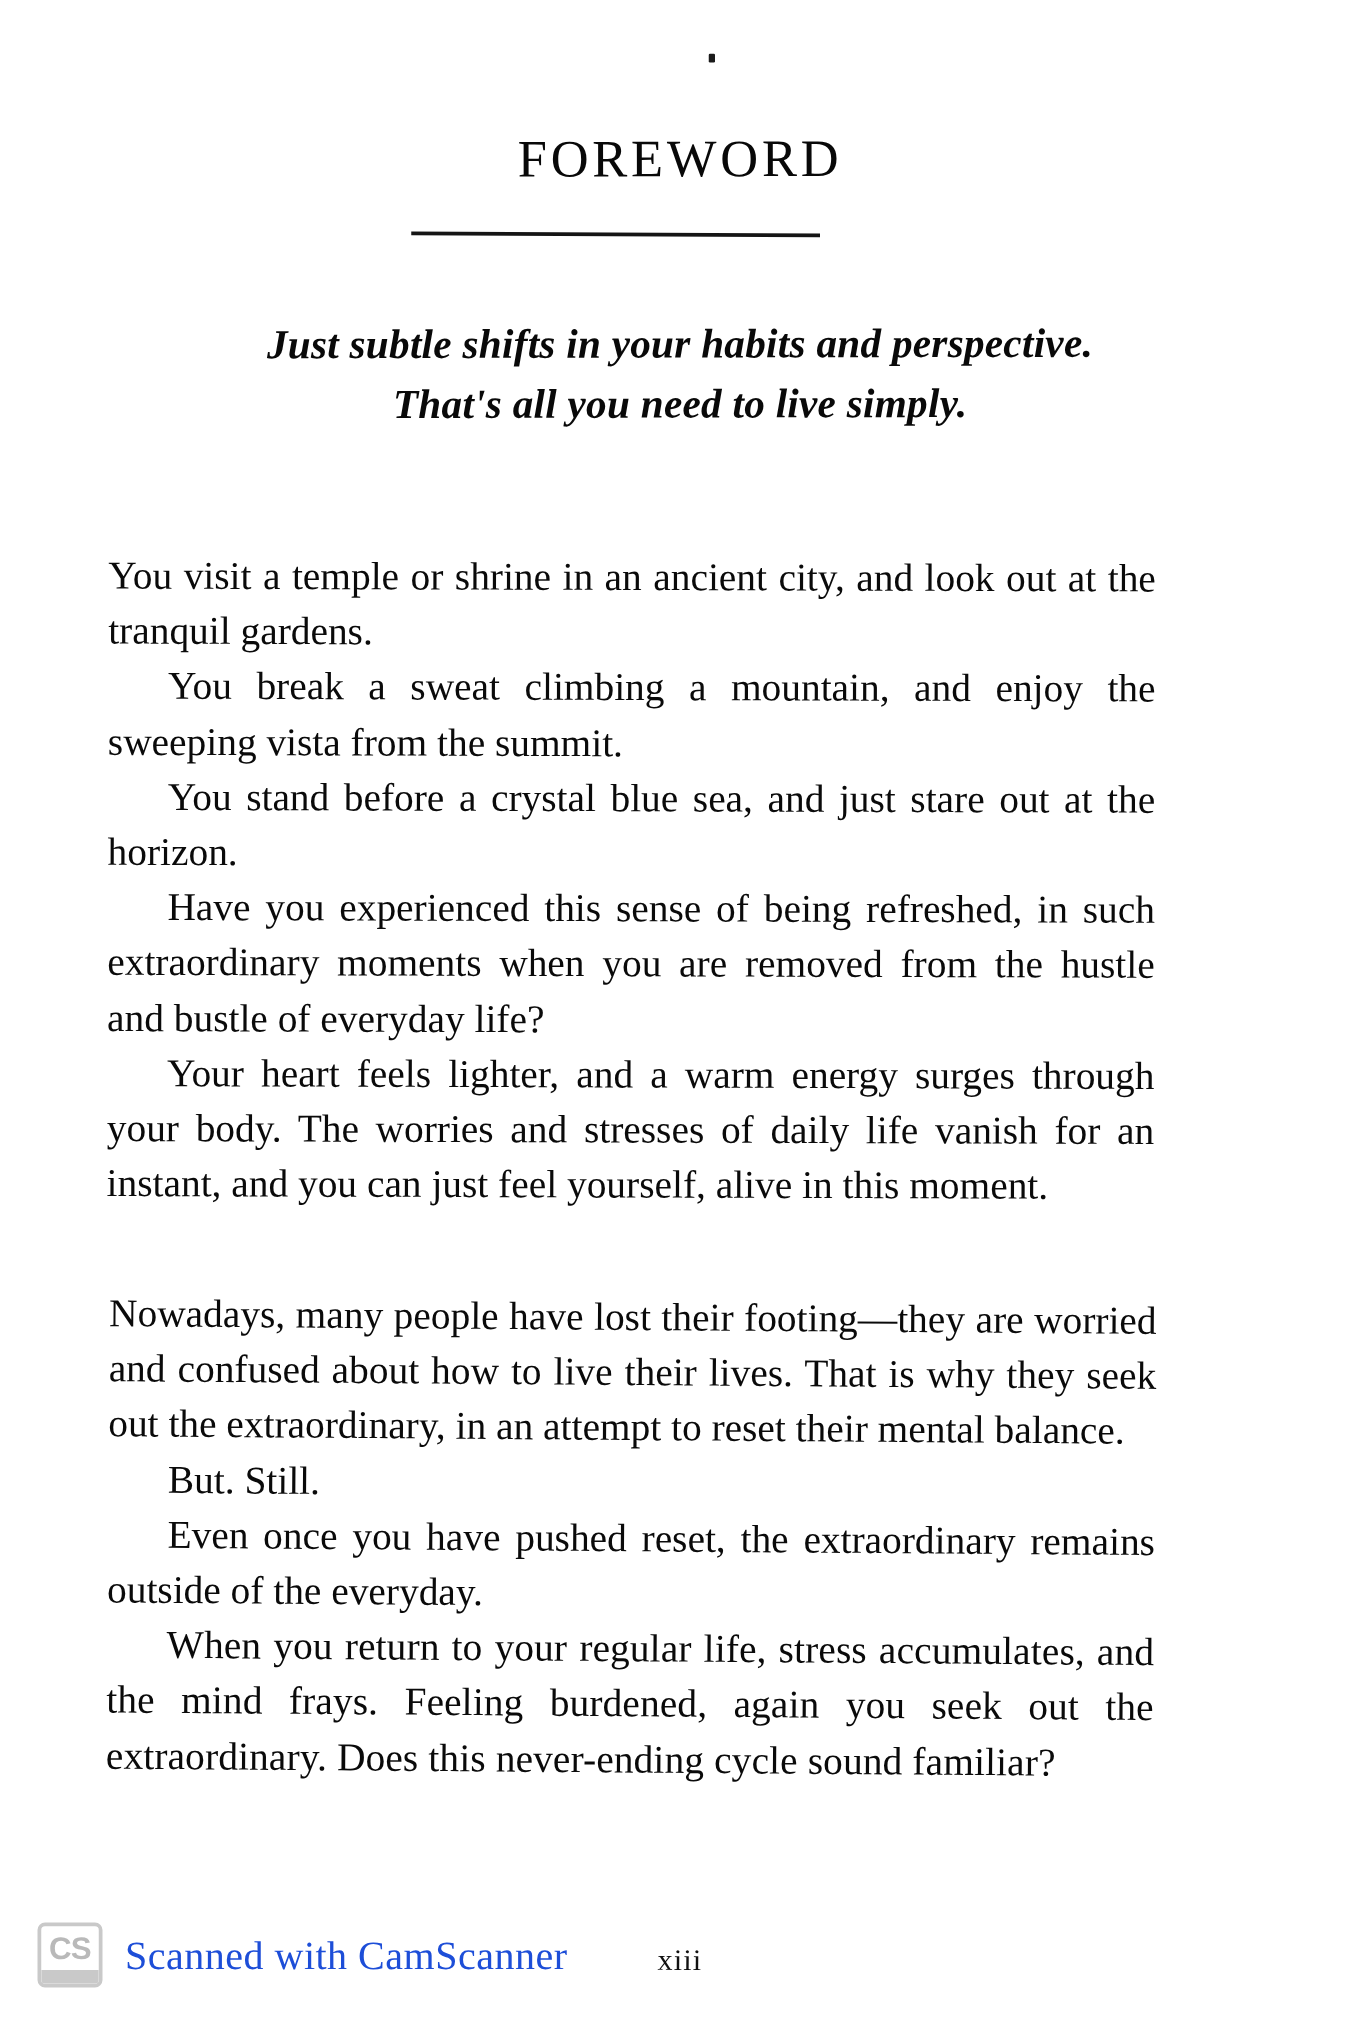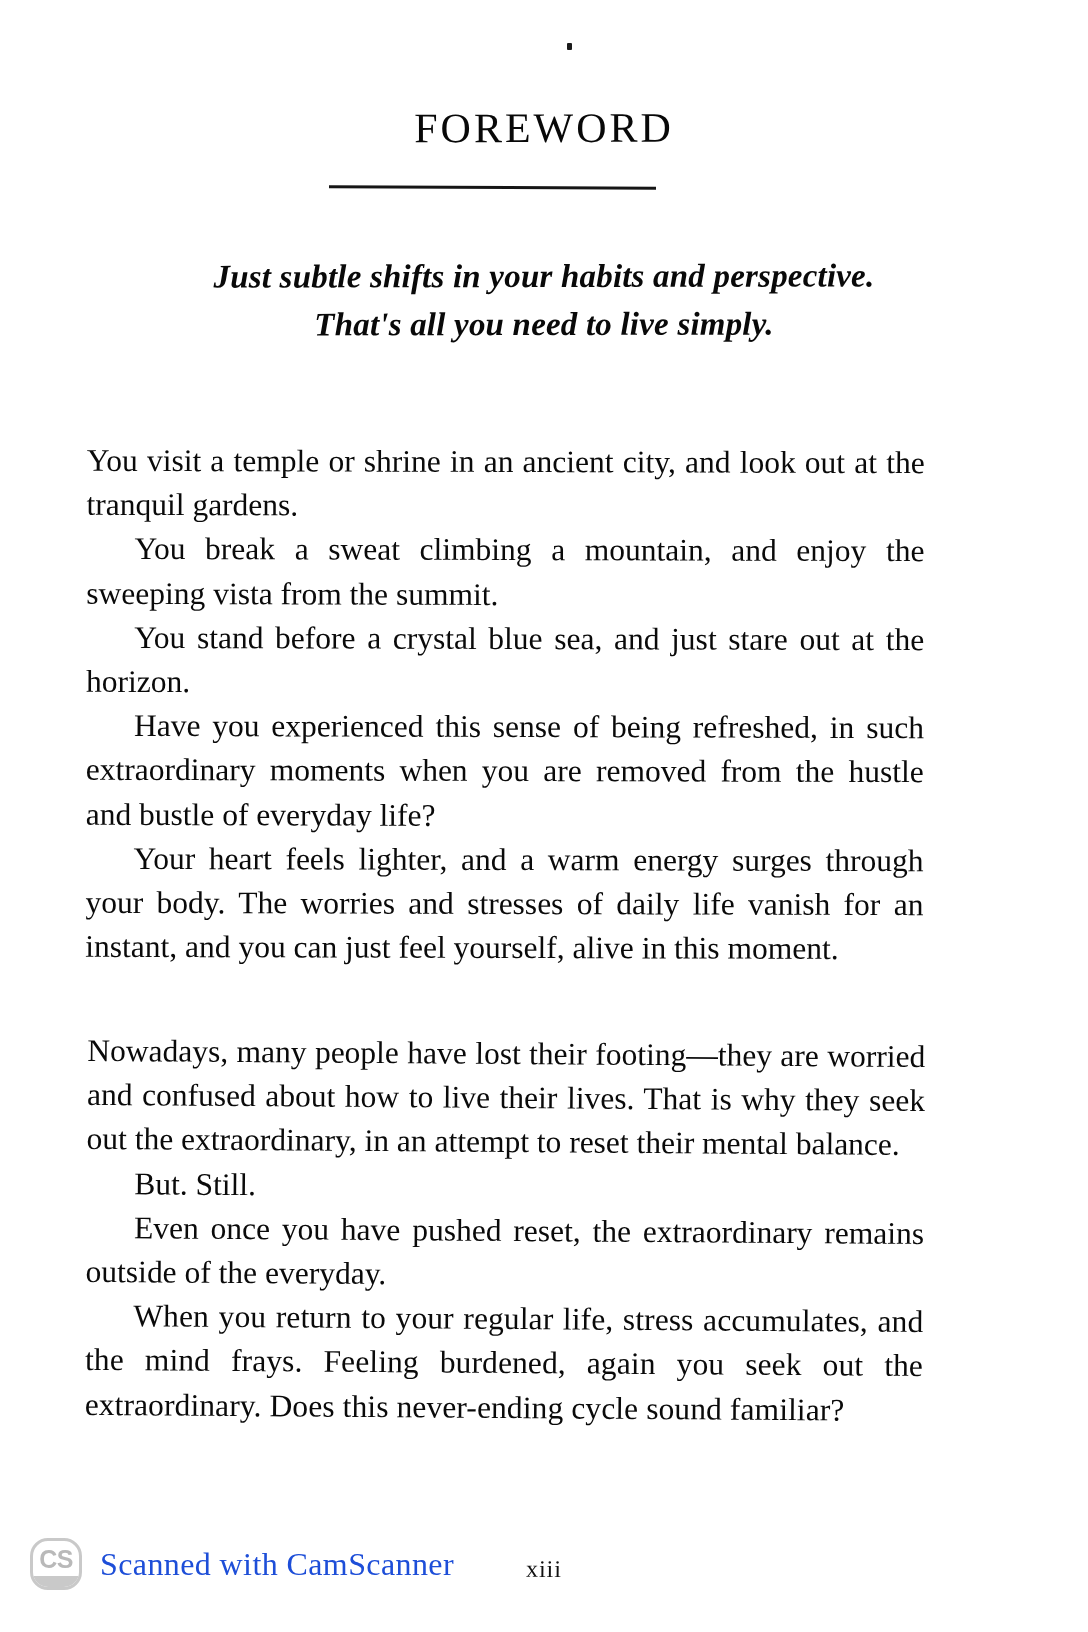--- a/index.html
+++ b/index.html
@@ -104,21 +104,21 @@
     display: flex;
     align-items: center;
     gap: 18px;
   }
 
   .cs-logo {
     position: relative;
     width: 52px;
     height: 52px;
     border: 3px solid #c9c9c9;
-    border-radius: 18px;
+    border-radius: 6px;
     box-sizing: border-box;
     display: flex;
     align-items: flex-start;
     justify-content: center;
     overflow: hidden;
   }
   .cs-logo .cs-text {
     font-family: "Liberation Sans", sans-serif;
     font-size: 25px;
     font-weight: 700;

